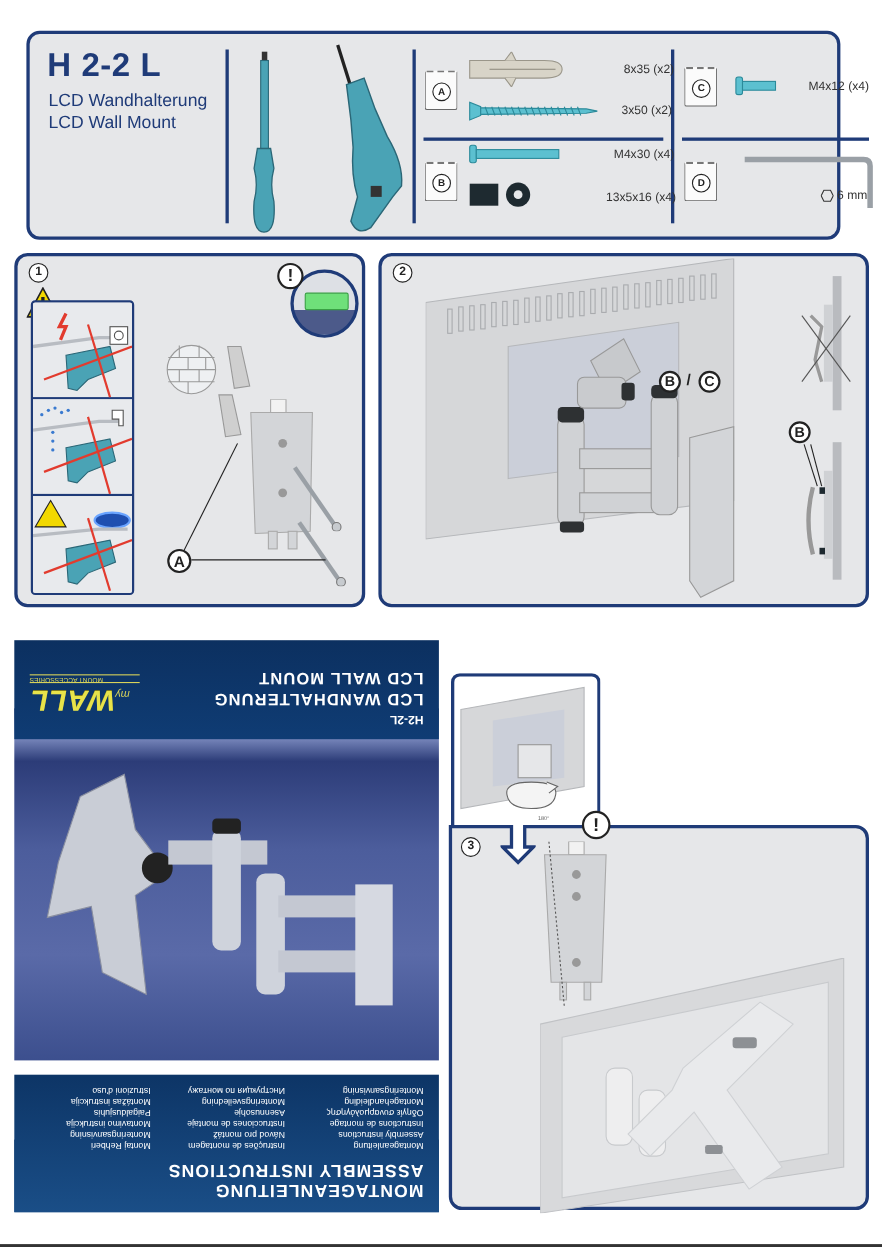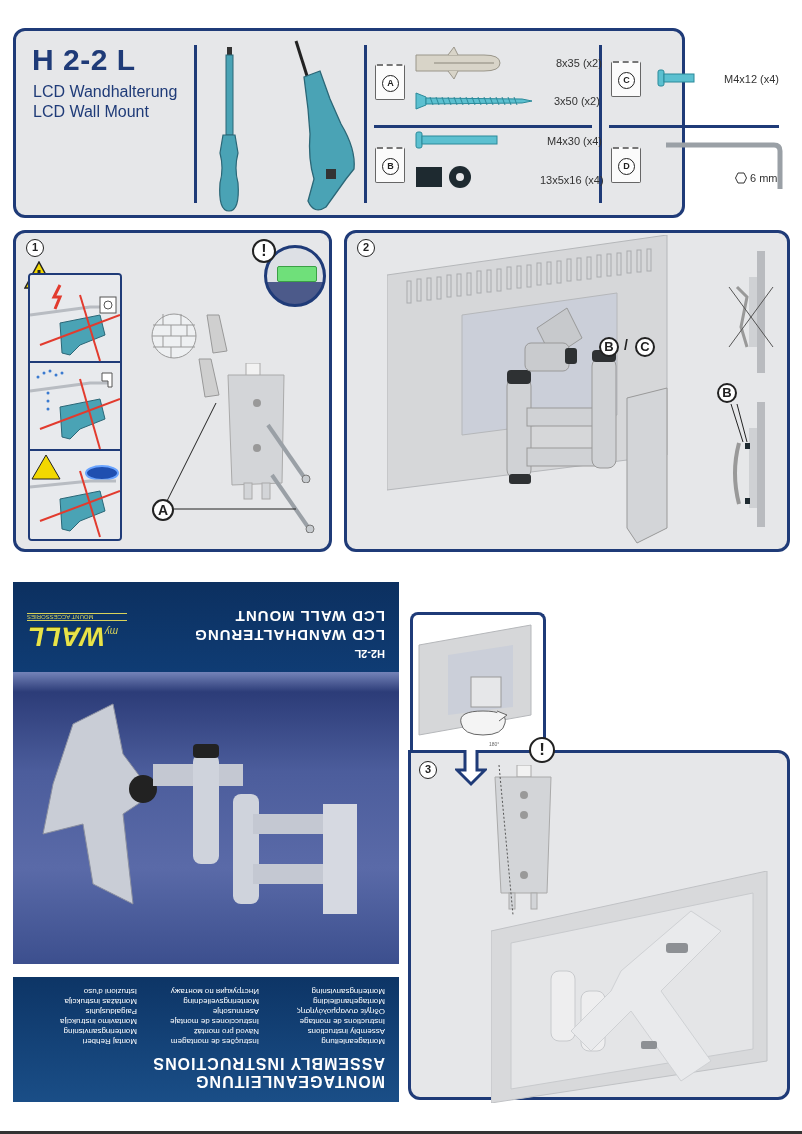--- a/index.html
+++ b/index.html
@@ -7,21 +7,21 @@
   body { position: relative; font-family: "Liberation Sans", sans-serif; color: #1d3a72; }
 
   .panel {
     position: absolute;
     background: #e6e7e9;
     border: 3px solid #1f3b78;
     border-radius: 12px;
   }
 
   
-  #parts { left: 13px; top: 28px; width: 672px; height: 190px; }
+  #parts { left: 24px; top: 28px; width: 740px; height: 190px; }
   .model-title { position: absolute; left: 16px; top: 12px; font-size: 30px; font-weight: bold; color: #1f3b78; letter-spacing: 0.5px; }
   .model-sub { position: absolute; left: 17px; font-size: 16px; color: #1f3b78; }
   .vline { position: absolute; width: 3px; background: #1f3b78; }
   .hline { position: absolute; height: 3px; background: #1f3b78; }
 
   .bag {
     position: absolute; width: 30px; height: 36px; background: #fbfbfb;
     border: 1px solid #666; border-top: 2px dashed #777; border-radius: 2px;
   }
   .bag .circ {

